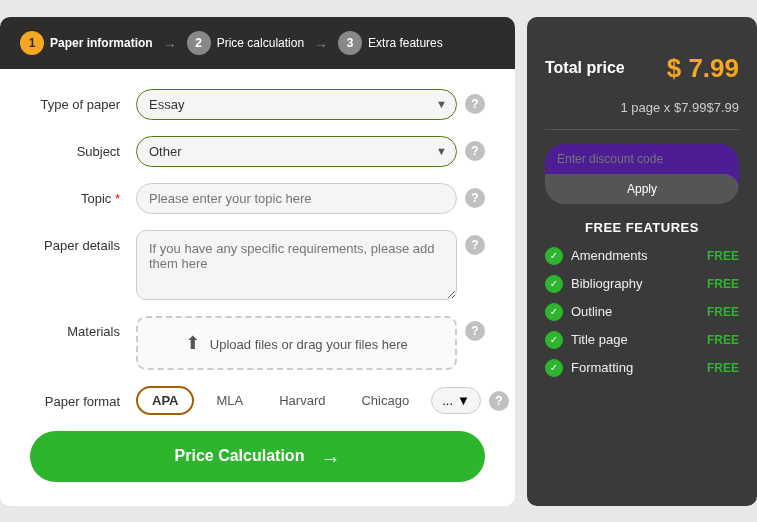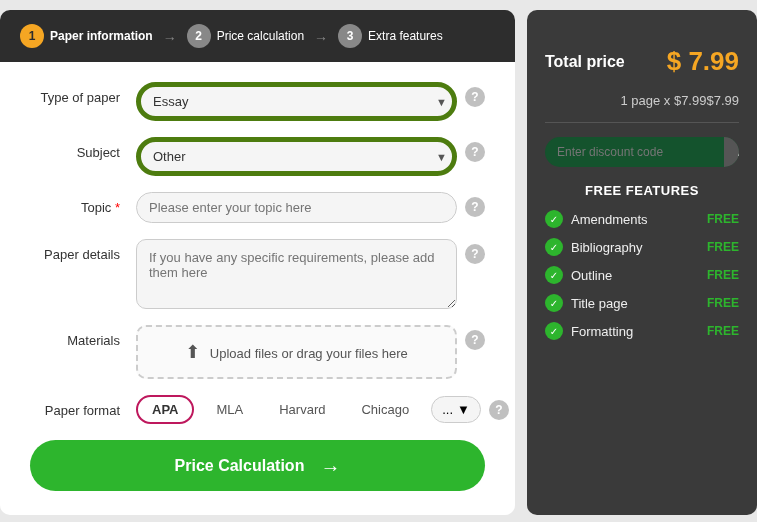--- a/index.html
+++ b/index.html
@@ -95,21 +95,21 @@
       gap: 8px;
       flex: 1;
     }
     .select-wrapper {
       position: relative;
       flex: 1;
     }
     .form-select {
       width: 100%;
       padding: 7px 30px 7px 12px;
-      border: 5px solid #4d7c0f;
+      border: 1px solid #4d7c0f;
       border-radius: 20px;
       font-size: 13px;
       background: #f5f5f5;
       appearance: none;
       -webkit-appearance: none;
       cursor: pointer;
       color: #333;
       outline: none;
     }
     .select-arrow {
@@ -191,21 +191,21 @@
     .format-btn {
       padding: 5px 14px;
       border-radius: 20px;
       border: 1px solid #ccc;
       background: #fff;
       font-size: 13px;
       cursor: pointer;
       color: #333;
     }
     .format-btn.selected {
-      border: 2px solid #be185d;
+      border: 2px solid #a16207;
       font-weight: bold;
     }
     .format-btn.plain {
       border: none;
       color: #555;
       background: transparent;
     }
     .format-more-wrap {
       position: relative;
       display: flex;
@@ -272,24 +272,25 @@
       display: flex;
       justify-content: flex-end;
       font-size: 13px;
       color: #ccc;
       margin-bottom: 14px;
       padding-bottom: 14px;
       border-bottom: 1px solid #555;
     }
     .discount-row {
       display: flex;
-      background: #14532d;
+      background: #4c1d95;
       border-radius: 20px;
       overflow: hidden;
       margin-bottom: 16px;
+      flex-direction: column;
     }
     .discount-input {
       flex: 1;
       padding: 8px 12px;
       border: none;
       outline: none;
       font-size: 12px;
       color: #999;
       background: transparent;
     }

